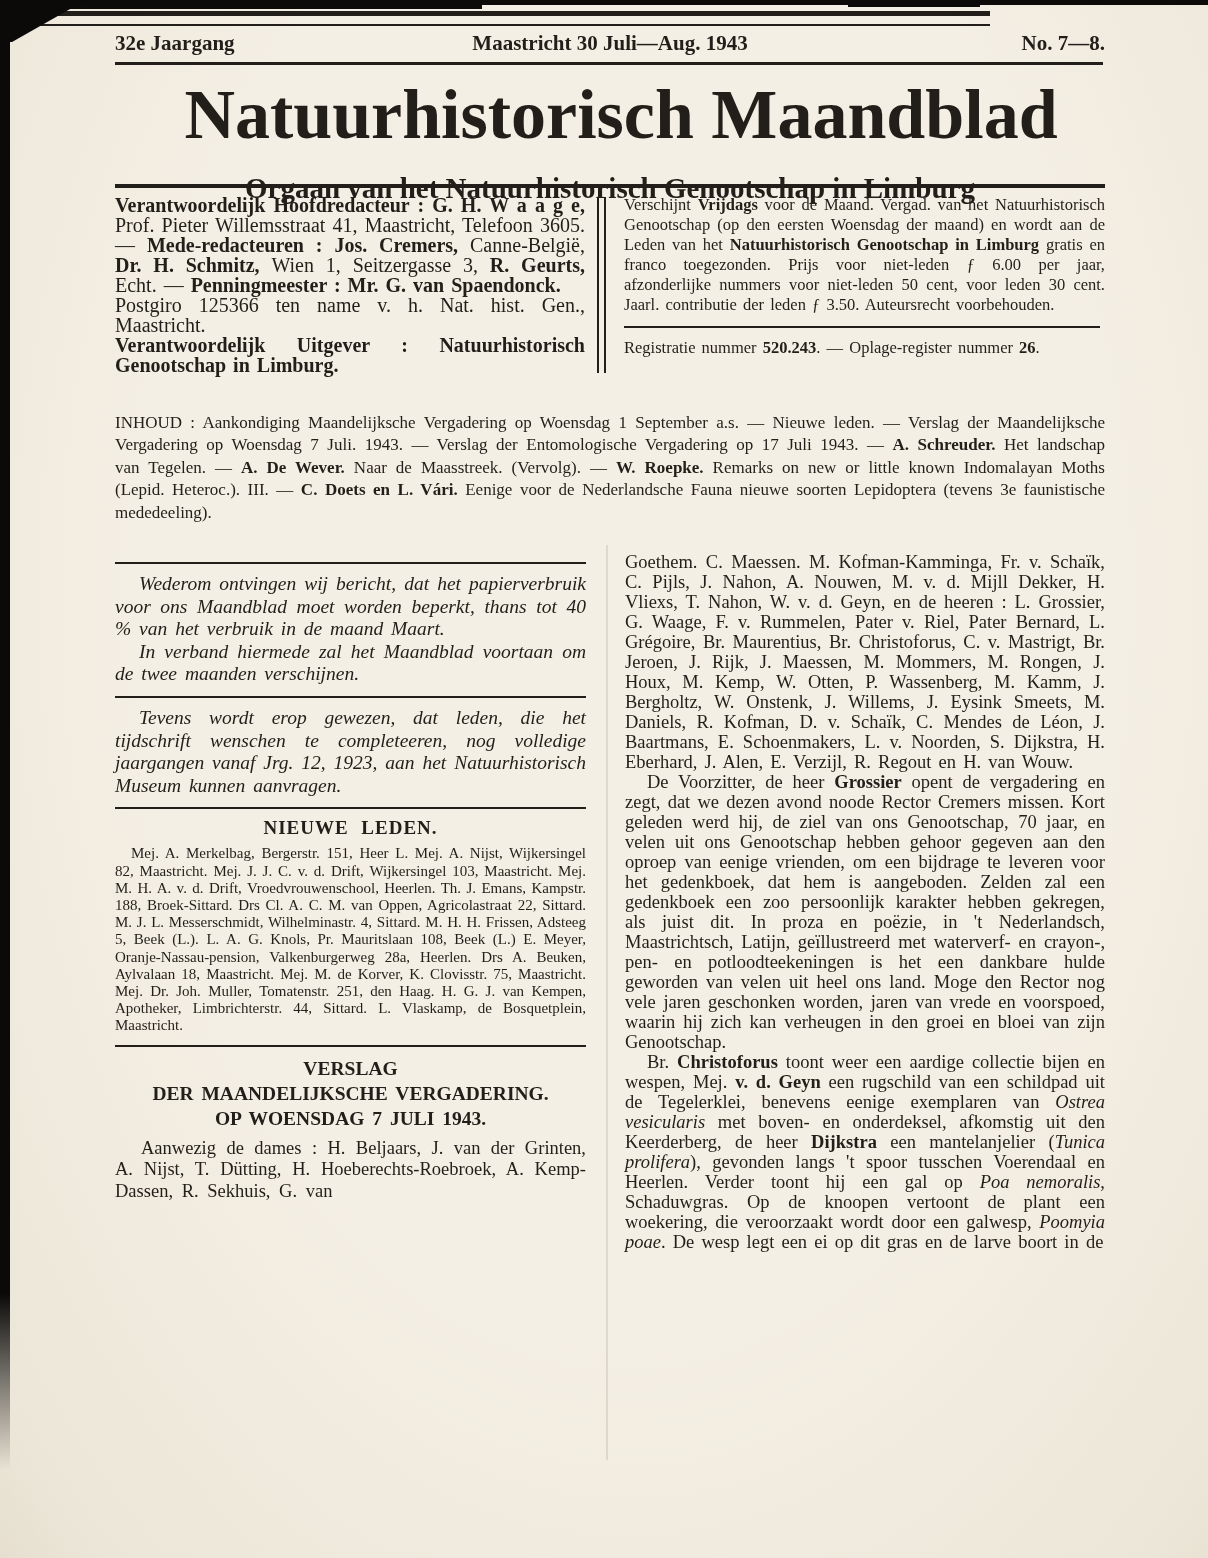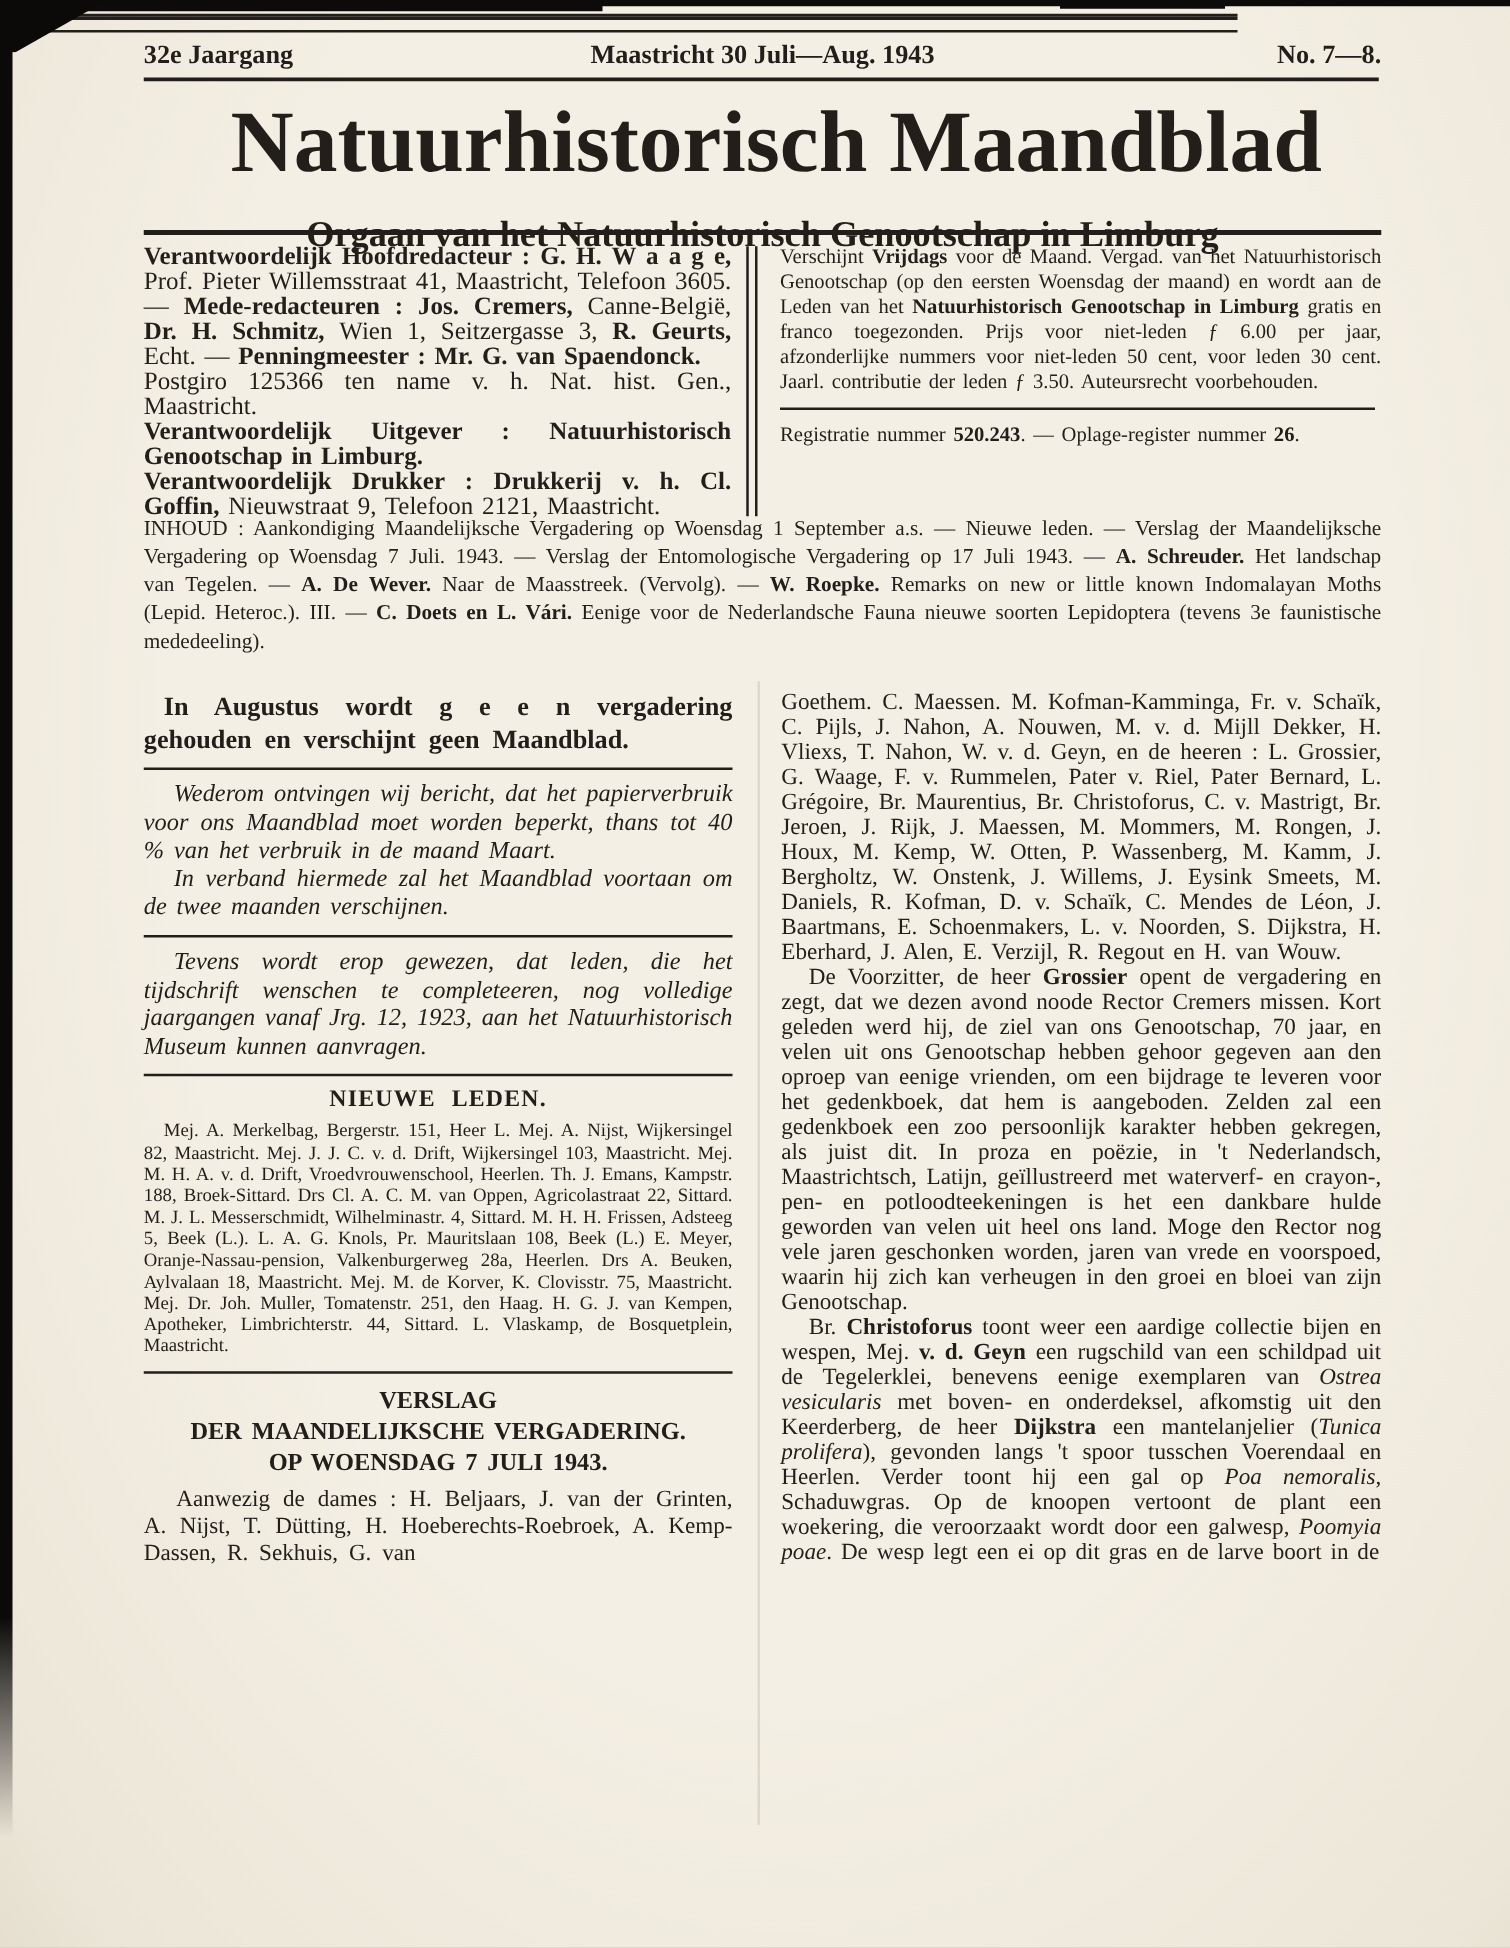--- a/index.html
+++ b/index.html
@@ -104,36 +104,34 @@
 
   <h1 class="title">Natuurhistorisch Maandblad</h1>
   <div class="subtitle">Orgaan van het Natuurhistorisch Genootschap in Limburg</div>
   <div class="rule rule-thick"></div>
 
   <div class="masthead">
     <div class="m-left">
       <p><span class="b">Verantwoordelijk Hoofdredacteur : </span><span class="b">G. H. W a a g e, </span><span>Prof. Pieter Willemsstraat 41, Maastricht, Telefoon 3605. — </span><span class="b">Mede-redacteuren : Jos. Cremers, </span><span>Canne-België, </span><span class="b">Dr. H. Schmitz, </span><span>Wien 1, Seitzergasse 3, </span><span class="b">R. Geurts, </span><span>Echt. — </span><span class="b">Penningmeester : Mr. G. van Spaendonck.</span></p>
       <p>Postgiro 125366 ten name v. h. Nat. hist. Gen., Maastricht.</p>
       <p><span class="b">Verantwoordelijk Uitgever : Natuurhistorisch Genootschap in Limburg.</span></p>
-      <p><span class="b">Verantwoordelijk Drukker : Drukkerij v. h. Cl. Goffin, </span><span>Nieuwstraat 9, Telefoon 2121, Maastricht.</span></p>
     </div>
     <div class="m-divider"></div>
     <div class="m-right">
       <p><span>Verschijnt </span><span class="b">Vrijdags</span><span> voor de Maand. Vergad. van het Natuurhistorisch Genootschap (op den eersten Woensdag der maand) en wordt aan de Leden van het </span><span class="b">Natuurhistorisch Genootschap in Limburg</span><span> gratis en franco toegezonden. Prijs voor niet-leden ƒ 6.00 per jaar, afzonderlijke nummers voor niet-leden 50 cent, voor leden 30 cent. Jaarl. contributie der leden ƒ 3.50. Auteursrecht voorbehouden.</span></p>
       <hr class="m-inner-rule">
       <p><span>Registratie nummer </span><span class="b">520.243</span><span>. — Oplage-register nummer </span><span class="b">26</span><span>.</span></p>
     </div>
   </div>
   <div class="rule-double rd1"></div>
 
   <p class="inhoud"><span>INHOUD : Aankondiging Maandelijksche Vergadering op Woensdag 1 September a.s. — Nieuwe leden. — Verslag der Maandelijksche Vergadering op Woensdag 7 Juli. 1943. — Verslag der Entomologische Vergadering op 17 Juli 1943. — </span><span class="b">A. Schreuder.</span><span> Het landschap van Tegelen. — </span><span class="b">A. De Wever.</span><span> Naar de Maasstreek. (Vervolg). — </span><span class="b">W. Roepke.</span><span> Remarks on new or little known Indomalayan Moths (Lepid. Heteroc.). III. — </span><span class="b">C. Doets en L. Vári.</span><span> Eenige voor de Nederlandsche Fauna nieuwe soorten Lepidoptera (tevens 3e faunistische mededeeling).</span></p>
   <div class="rule-double rd2"></div>
 
   <div class="col col-left">
-    <p class="announcement">In Augustus wordt g e e n vergadering gehouden en verschijnt geen Maandblad.</p>
     <hr class="chr">
     <p class="ital">Wederom ontvingen wij bericht, dat het papierverbruik voor ons Maandblad moet worden beperkt, thans tot 40 % van het verbruik in de maand Maart.</p>
     <p class="ital">In verband hiermede zal het Maandblad voortaan om de twee maanden verschijnen.</p>
     <hr class="chr">
     <p class="ital">Tevens wordt erop gewezen, dat leden, die het tijdschrift wenschen te completeeren, nog volledige jaargangen vanaf Jrg. 12, 1923, aan het Natuurhistorisch Museum kunnen aanvragen.</p>
     <hr class="chr">
     <p class="sec-heading">NIEUWE LEDEN.</p>
     <p class="members">Mej. A. Merkelbag, Bergerstr. 151, Heer L. Mej. A. Nijst, Wijkersingel 82, Maastricht. Mej. J. J. C. v. d. Drift, Wijkersingel 103, Maastricht. Mej. M. H. A. v. d. Drift, Vroedvrouwenschool, Heerlen. Th. J. Emans, Kampstr. 188, Broek-Sittard. Drs Cl. A. C. M. van Oppen, Agricolastraat 22, Sittard. M. J. L. Messerschmidt, Wilhelminastr. 4, Sittard. M. H. H. Frissen, Adsteeg 5, Beek (L.). L. A. G. Knols, Pr. Mauritslaan 108, Beek (L.) E. Meyer, Oranje-Nassau-pension, Valkenburgerweg 28a, Heerlen. Drs A. Beuken, Aylvalaan 18, Maastricht. Mej. M. de Korver, K. Clovisstr. 75, Maastricht. Mej. Dr. Joh. Muller, Tomatenstr. 251, den Haag. H. G. J. van Kempen, Apotheker, Limbrichterstr. 44, Sittard. L. Vlaskamp, de Bosquetplein, Maastricht.</p>
     <hr class="chr">
     <div class="verslag-heading">

